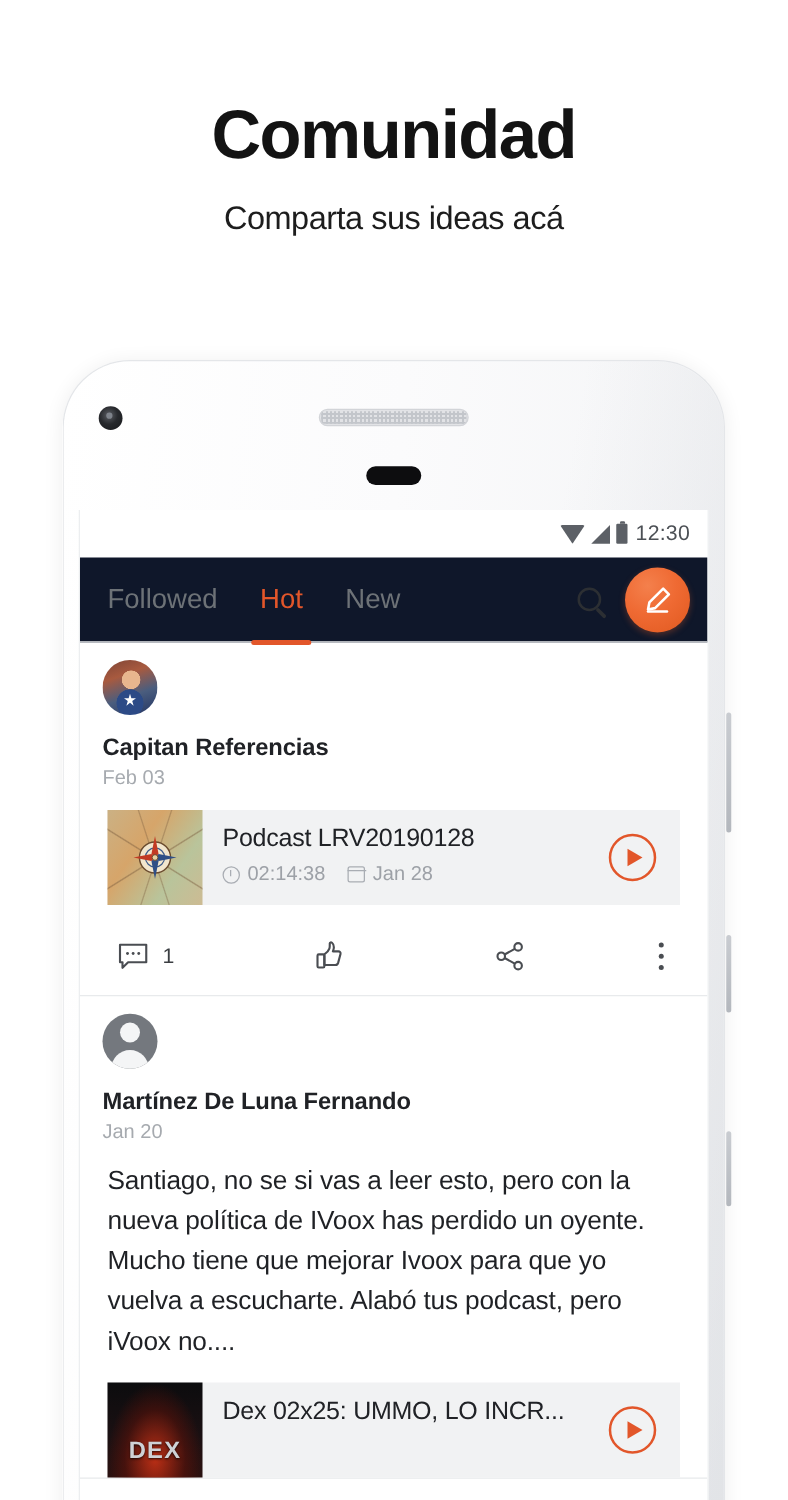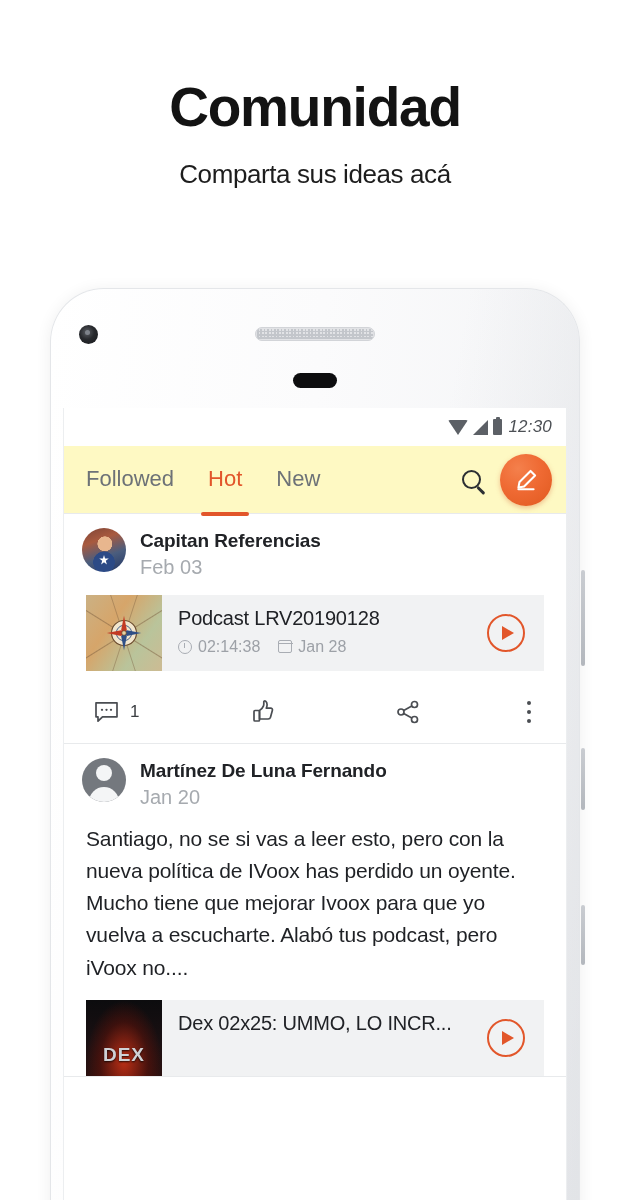--- a/index.html
+++ b/index.html
@@ -133,21 +133,20 @@
 
   
   .statusbar {
     height: 38px;
     display: flex;
     align-items: center;
     justify-content: flex-end;
     padding-right: 14px;
     gap: 6px;
     background: #ffffff;
-    font-style: italic;
   }
   .sb-icons { display: flex; align-items: center; gap: 5px; }
   .ic-wifi {
     width: 0; height: 0;
     border-left: 10px solid transparent;
     border-right: 10px solid transparent;
     border-top: 15px solid #5c6066;
     border-radius: 2px;
   }
   .ic-signal {
@@ -175,21 +174,21 @@
     letter-spacing: .2px;
   }
 
   
   .tabbar {
     position: relative;
     height: 68px;
     display: flex;
     align-items: center;
     padding: 0 14px 0 22px;
-    background: #fef9c3;
+    background: #0f172a;
     border-bottom: 1px solid #e8eaec;
   }
   .tab {
     font-size: 22px;
     color: #6d7277;
     padding: 0 0 2px 0;
     margin-right: 34px;
     position: relative;
     white-space: nowrap;
   }
@@ -235,20 +234,21 @@
 
   
   .feed { background: #fff; }
   .post { padding: 14px 0 0 0; border-bottom: 1px solid #e8eaec; }
 
   .post-head {
     display: flex;
     align-items: flex-start;
     padding: 0 16px 0 18px;
     gap: 14px;
+    flex-direction: column;
   }
   .avatar {
     width: 44px; height: 44px;
     border-radius: 50%;
     flex: 0 0 44px;
     overflow: hidden;
     position: relative;
     background: #bfc3c8;
   }
   .avatar.cap {
@@ -297,21 +297,21 @@
   .post-meta { padding-top: 1px; }
   .post-author {
     font-size: 19px;
     font-weight: 700;
     color: #202226;
     letter-spacing: -.1px;
     line-height: 1.25;
   }
   .post-date {
     margin-top: 3px;
-    font-size: 20px;
+    font-size: 16px;
     color: #a6aaaf;
   }
 
   .post-body {
     padding: 14px 22px 0 22px;
     font-size: 21px;
     line-height: 1.54;
     color: #1f2125;
     letter-spacing: -.15px;
     white-space: pre-line;

